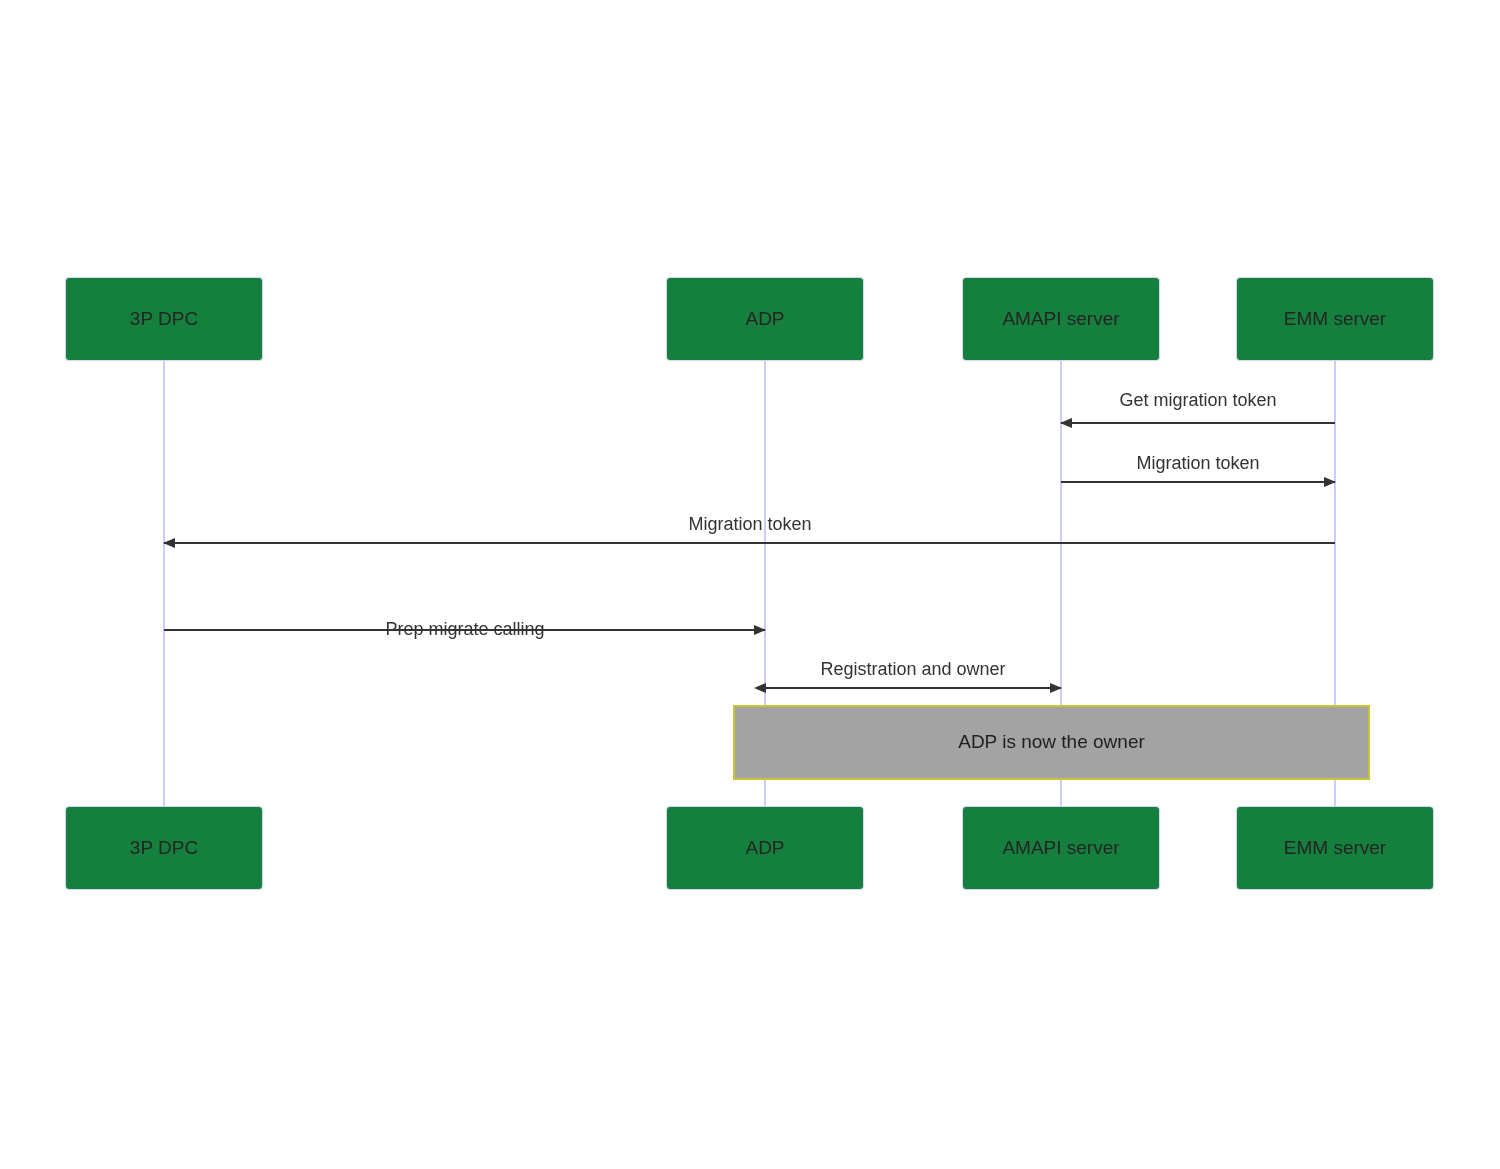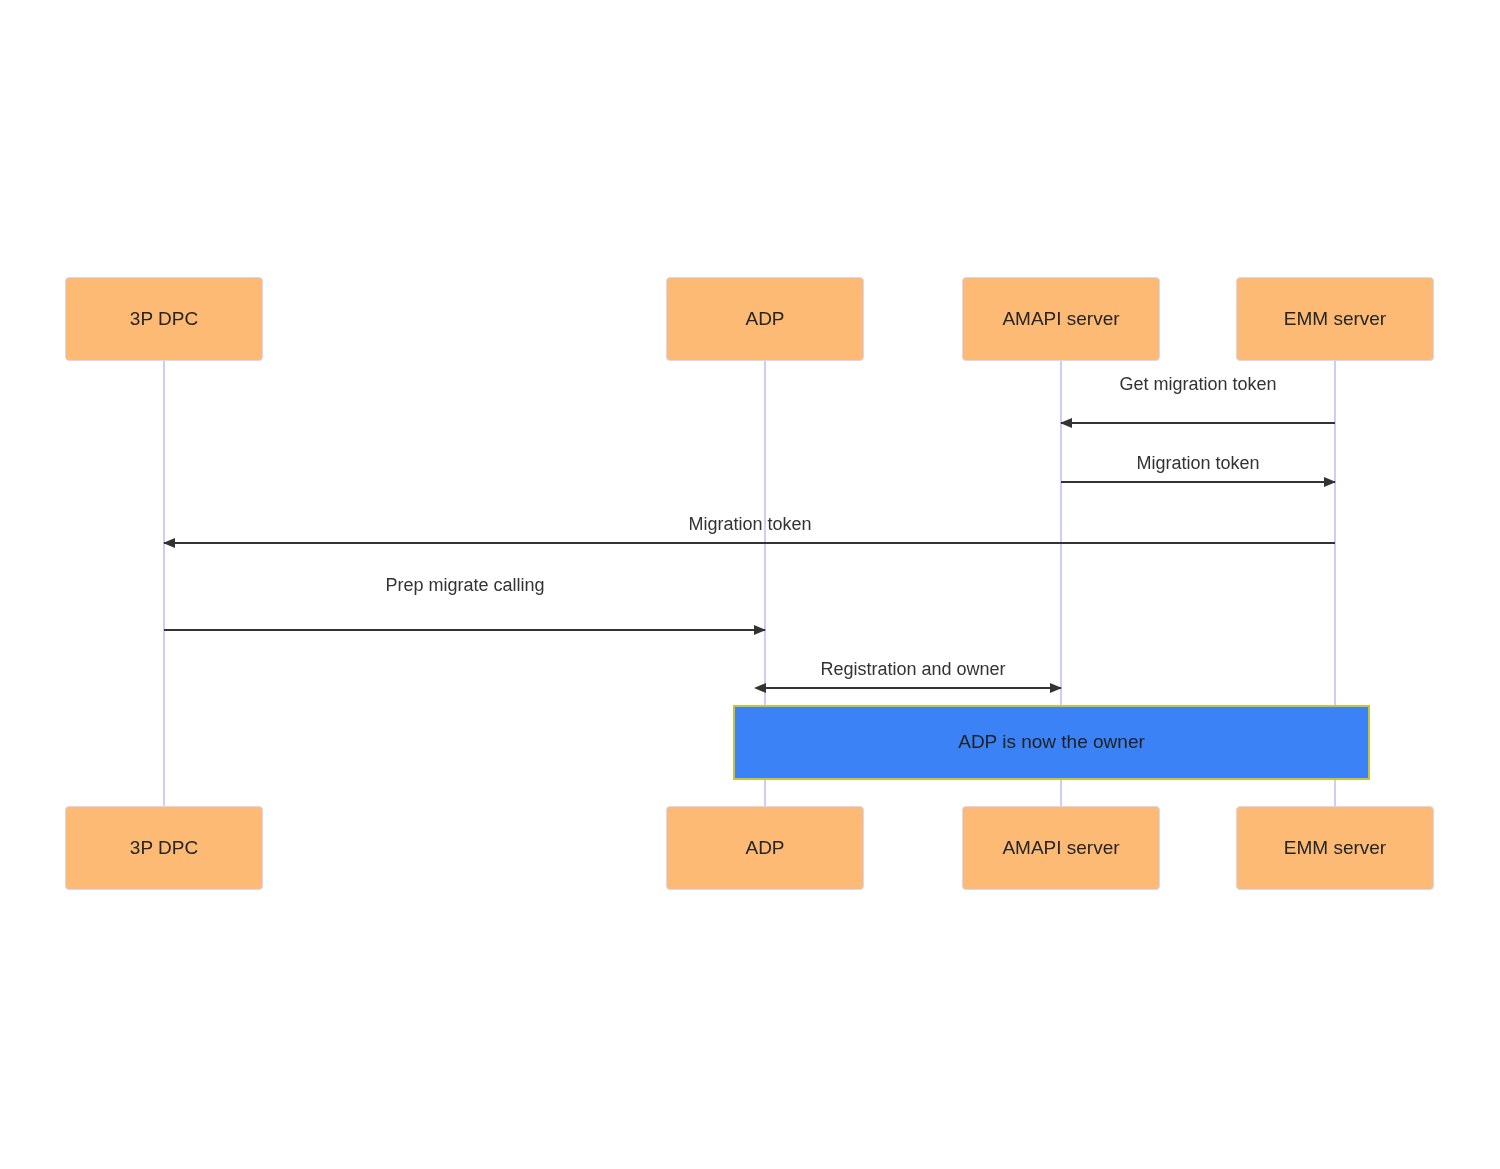--- a/index.html
+++ b/index.html
@@ -22,39 +22,39 @@
   .svg-layer {
     position: absolute;
     left: 0;
     top: 0;
     width: 1500px;
     height: 1169px;
   }
   .participant-box {
     position: absolute;
     box-sizing: border-box;
-    background: #fdba74;
+    background: #15803d;
     border: 1px solid #d6d6f5;
     border-radius: 4px;
     display: flex;
     align-items: center;
     justify-content: center;
   }
   .participant-label {
     font-size: 19px;
     color: #242424;
     font-family: "Liberation Sans", "DejaVu Sans", sans-serif;
     line-height: 1.2;
     text-align: center;
     white-space: nowrap;
   }
   .note-box {
     position: absolute;
     box-sizing: border-box;
-    background: #3b82f6;
+    background: #a3a3a3;
     border: 2px solid #CCC42E;
     display: flex;
     flex-direction: column;
     align-items: center;
     justify-content: center;
   }
   .note-line {
     font-size: 19px;
     color: #1f1f1f;
     line-height: 1.42;
@@ -65,20 +65,21 @@
     position: absolute;
     font-size: 18px;
     color: #333333;
     white-space: nowrap;
     text-align: center;
     line-height: 1.35;
     transform: translateX(-50%);
   }
   .msg-label.two-line {
     line-height: 1.38;
+    margin-top: 44px;
   }
 </style>
 </head>
 <body>
 
 <div id="diagram">
 
   <svg class="svg-layer" viewBox="0 0 1500 1169" xmlns="http://www.w3.org/2000/svg">
     <defs>
       <marker id="arrowEnd" markerWidth="12" markerHeight="10" refX="11" refY="5" orient="auto" markerUnits="userSpaceOnUse">
@@ -127,21 +128,21 @@
       </div>
       <div class="participant-box" style="left: 962px; top: 806px; width: 198px; height: 84px;">
         <span class="participant-label">AMAPI server</span>
       </div>
       <div class="participant-box" style="left: 1236px; top: 806px; width: 198px; height: 84px;">
         <span class="participant-label">EMM server</span>
       </div>
     </div>
 
   <div id="message-labels">
-      <div class="msg-label" style="left: 1198px; top: 372px;">
+      <div class="msg-label" style="left: 1198px; top: 388px;">
         <div>Get migration token</div>
       </div>
       <div class="msg-label" style="left: 1198px; top: 451px;">
         <div>Migration token</div>
       </div>
       <div class="msg-label" style="left: 750px; top: 512px;">
         <div>Migration token</div>
       </div>
       <div class="msg-label two-line" style="left: 465px; top: 573px;">
         <div>Prep migrate calling</div>

